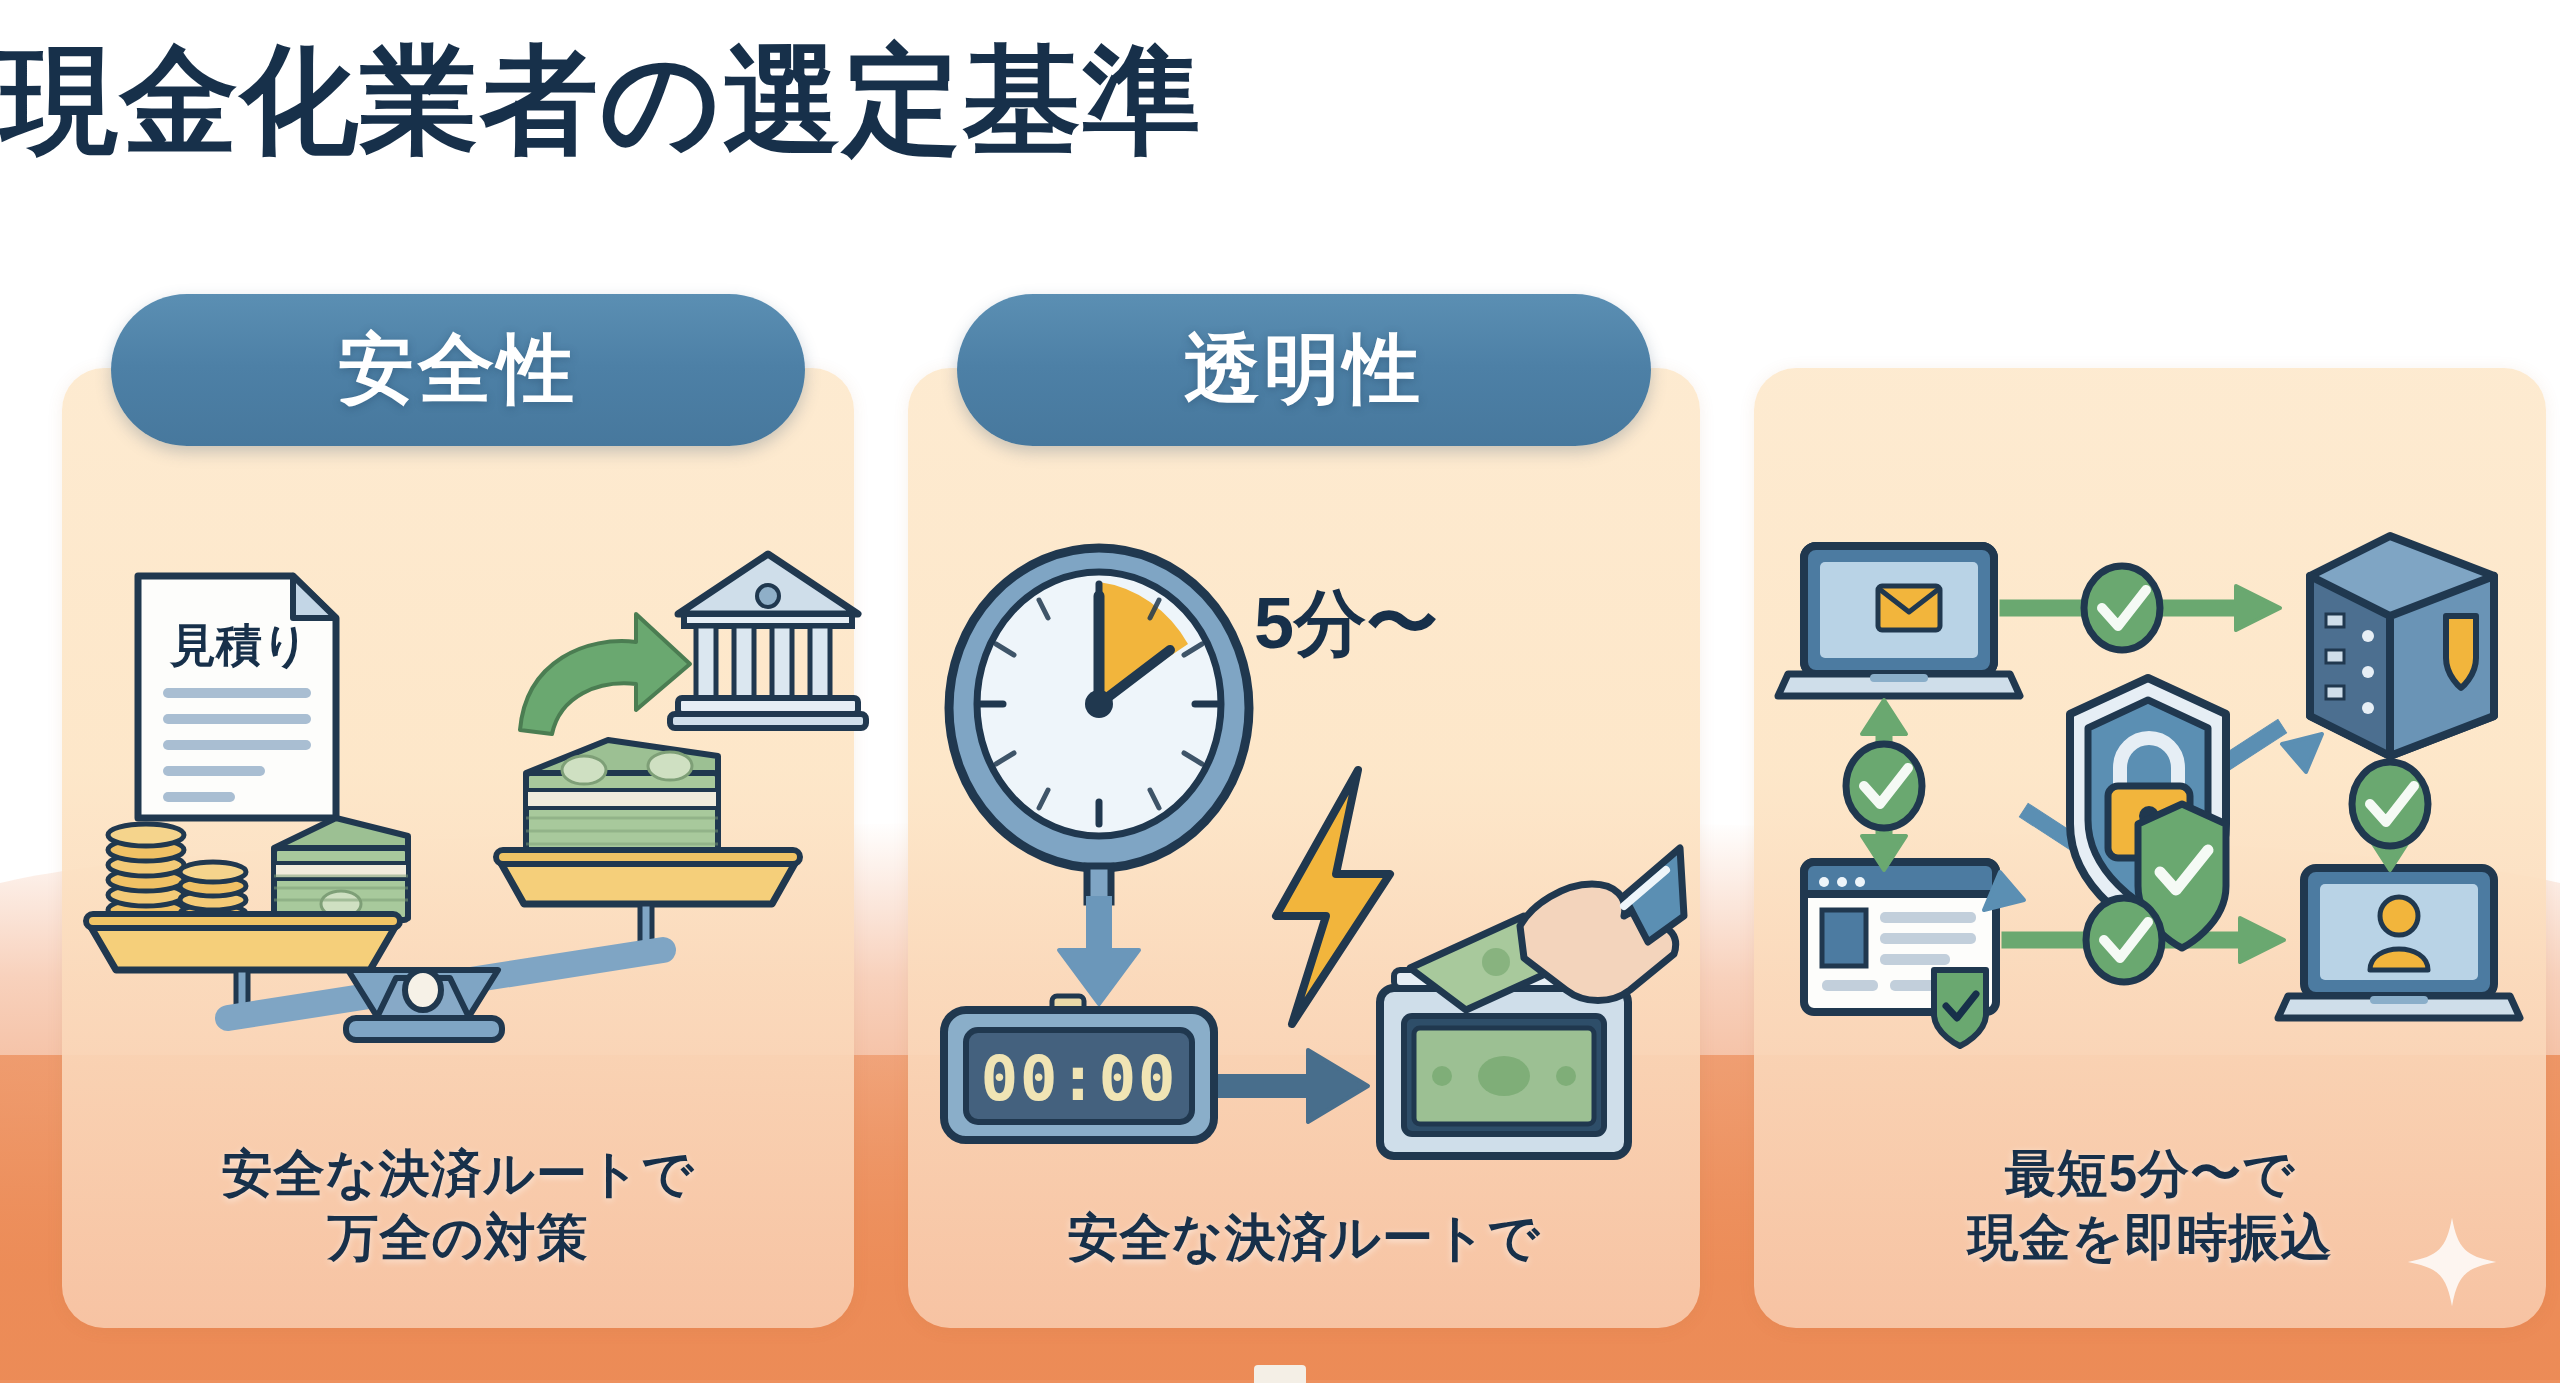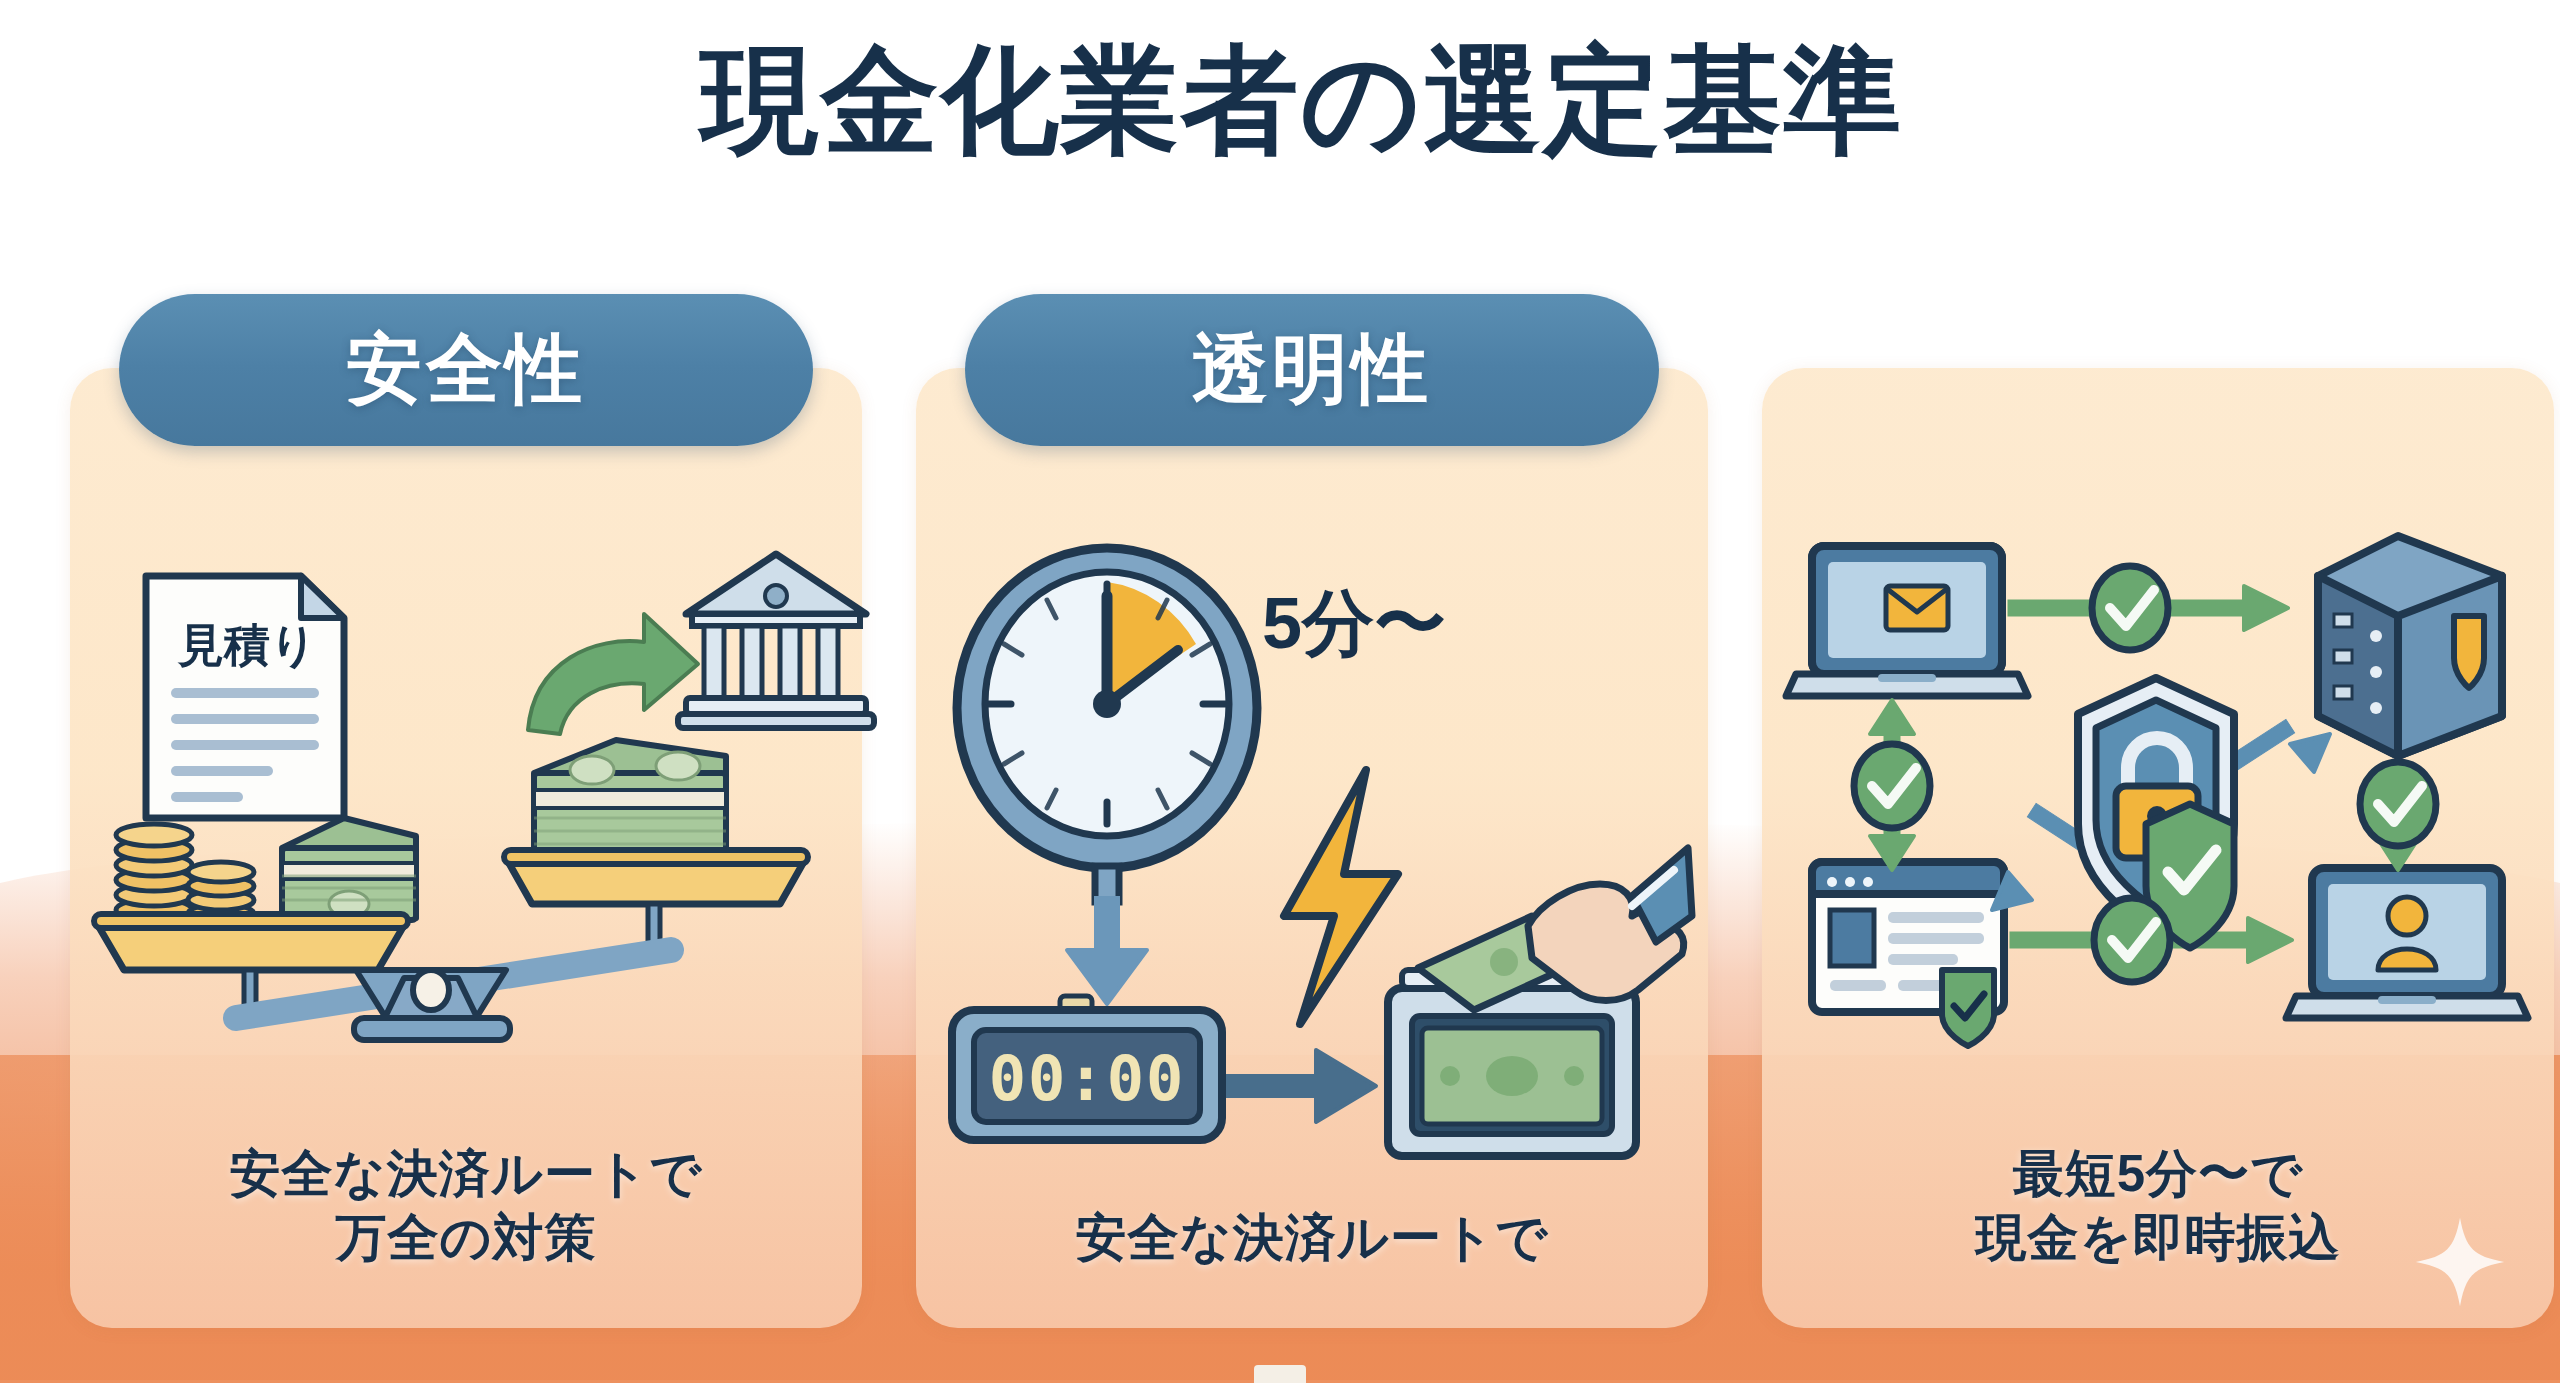--- a/index.html
+++ b/index.html
@@ -46,37 +46,35 @@
     height: 330px;
     top: 1055px;
     background: radial-gradient(120% 100% at 40% 0%, rgba(236,139,86,0.55) 0%, rgba(236,139,86,0.95) 70%);
     pointer-events: none;
   }
 
   
   .title-wrap {
     position: absolute;
     top: 22px; left: 0; right: 0;
-    text-align: center;
-    padding-left: 44px;
   }
   .title {
     display: inline-block;
     font-size: 118px;
     font-weight: 700;
     letter-spacing: 2px;
     color: #17304a;
     text-shadow: 0 3px 10px rgba(255,255,255,0.55), 0 1px 0 rgba(255,255,255,0.35);
   }
 
   
   .cards {
     position: absolute;
     top: 368px;
-    left: 70px;
+    left: 62px;
     width: 2484px;
     height: 960px;
     display: flex;
     justify-content: space-between;
     gap: 54px;
   }
   .card {
     position: relative;
     flex: 1 1 0;
     background: linear-gradient(180deg,

